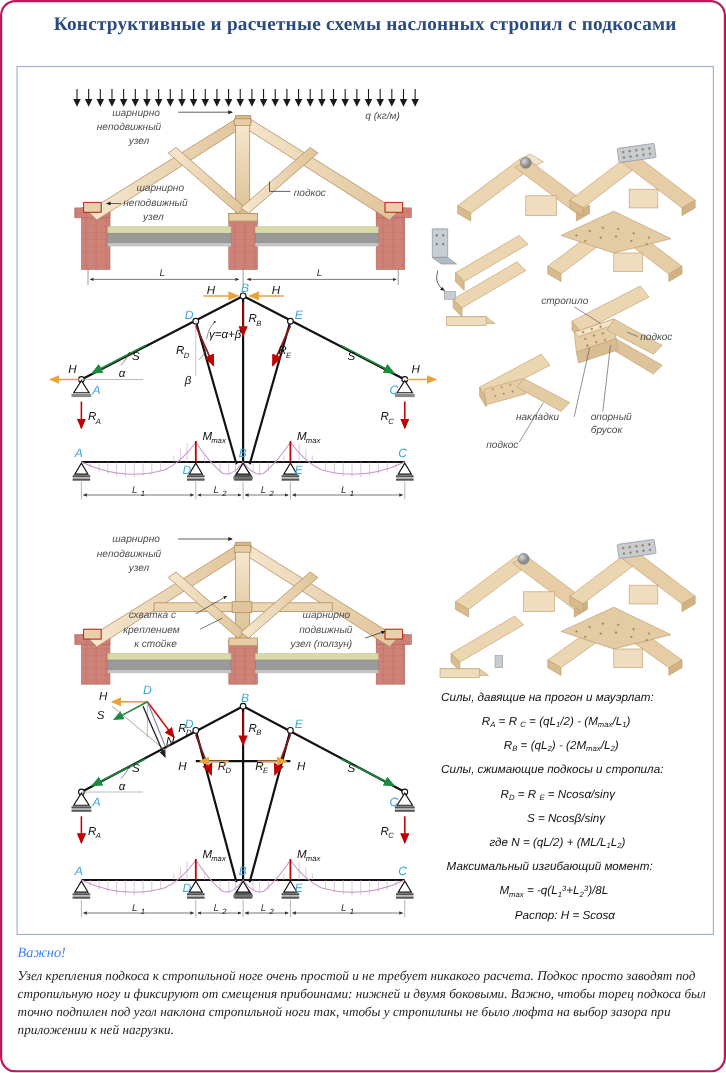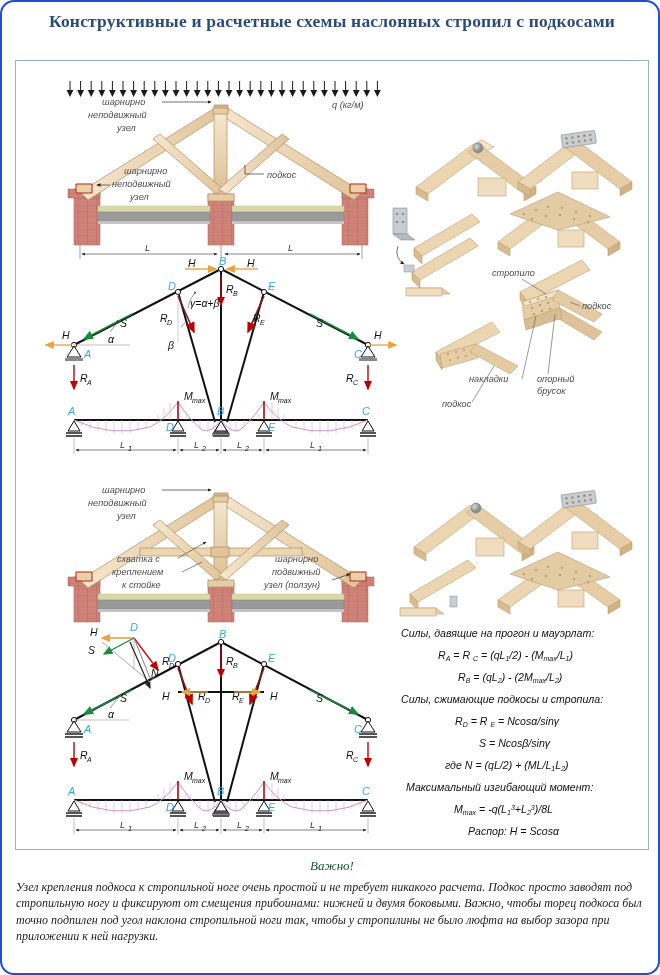--- a/index.html
+++ b/index.html
@@ -1,26 +1,26 @@
 <!DOCTYPE html>
 <html><head>
 <meta charset="utf-8">
 <style>
   html,body{margin:0;padding:0;background:#ffffff;}
   body{width:660px;height:975px;font-family:"Liberation Sans",sans-serif;overflow:hidden;}
   #page{position:relative;width:660px;height:975px;box-sizing:border-box;
-        border:2px solid #1d4ed8;border-radius:14px;background:#fff;}
+        border:2px solid #be185d;border-radius:14px;background:#fff;}
   #title{position:absolute;left:0;top:8px;width:660px;text-align:center;
          color:#2b4a7d;font-family:"Liberation Serif",serif;font-weight:bold;font-size:17.5px;
          line-height:23px;letter-spacing:.2px;}
   #innerframe{position:absolute;left:13px;top:58px;width:634px;height:790px;
               border:1px solid #9aaecd;box-sizing:border-box;background:#fff;}
   #note{position:absolute;left:14px;top:856px;width:632px;}
-  #note .imp{text-align:center;font-family:"Liberation Serif",serif;font-style:italic;
-             font-size:13px;color:#14532d;margin-bottom:5px;}
+  #note .imp{text-align:left;font-family:"Liberation Serif",serif;font-style:italic;
+             font-size:13px;color:#3b82f6;margin-bottom:5px;}
   #note .body{font-family:"Liberation Serif",serif;font-style:italic;font-size:12px;
               line-height:16.4px;color:#1d1d1d;text-align:left;}
   .svgwrap{position:absolute;left:0;top:0;}
   svg{display:block;}
   text{font-family:"Liberation Sans",sans-serif;}
   .lbl{font-family:"Liberation Sans",sans-serif;font-style:italic;fill:#4d4d4d;font-size:9.2px;}
   .lblnode{font-family:"Liberation Sans",sans-serif;font-style:italic;fill:#3aa6dd;font-size:11px;}
   .lblf{font-family:"Liberation Sans",sans-serif;font-style:italic;fill:#111;font-size:10.5px;}
   .lblsub{font-family:"Liberation Sans",sans-serif;font-style:italic;fill:#111;font-size:7px;}
   .lbldim{font-family:"Liberation Sans",sans-serif;font-style:italic;fill:#333;font-size:9px;}

